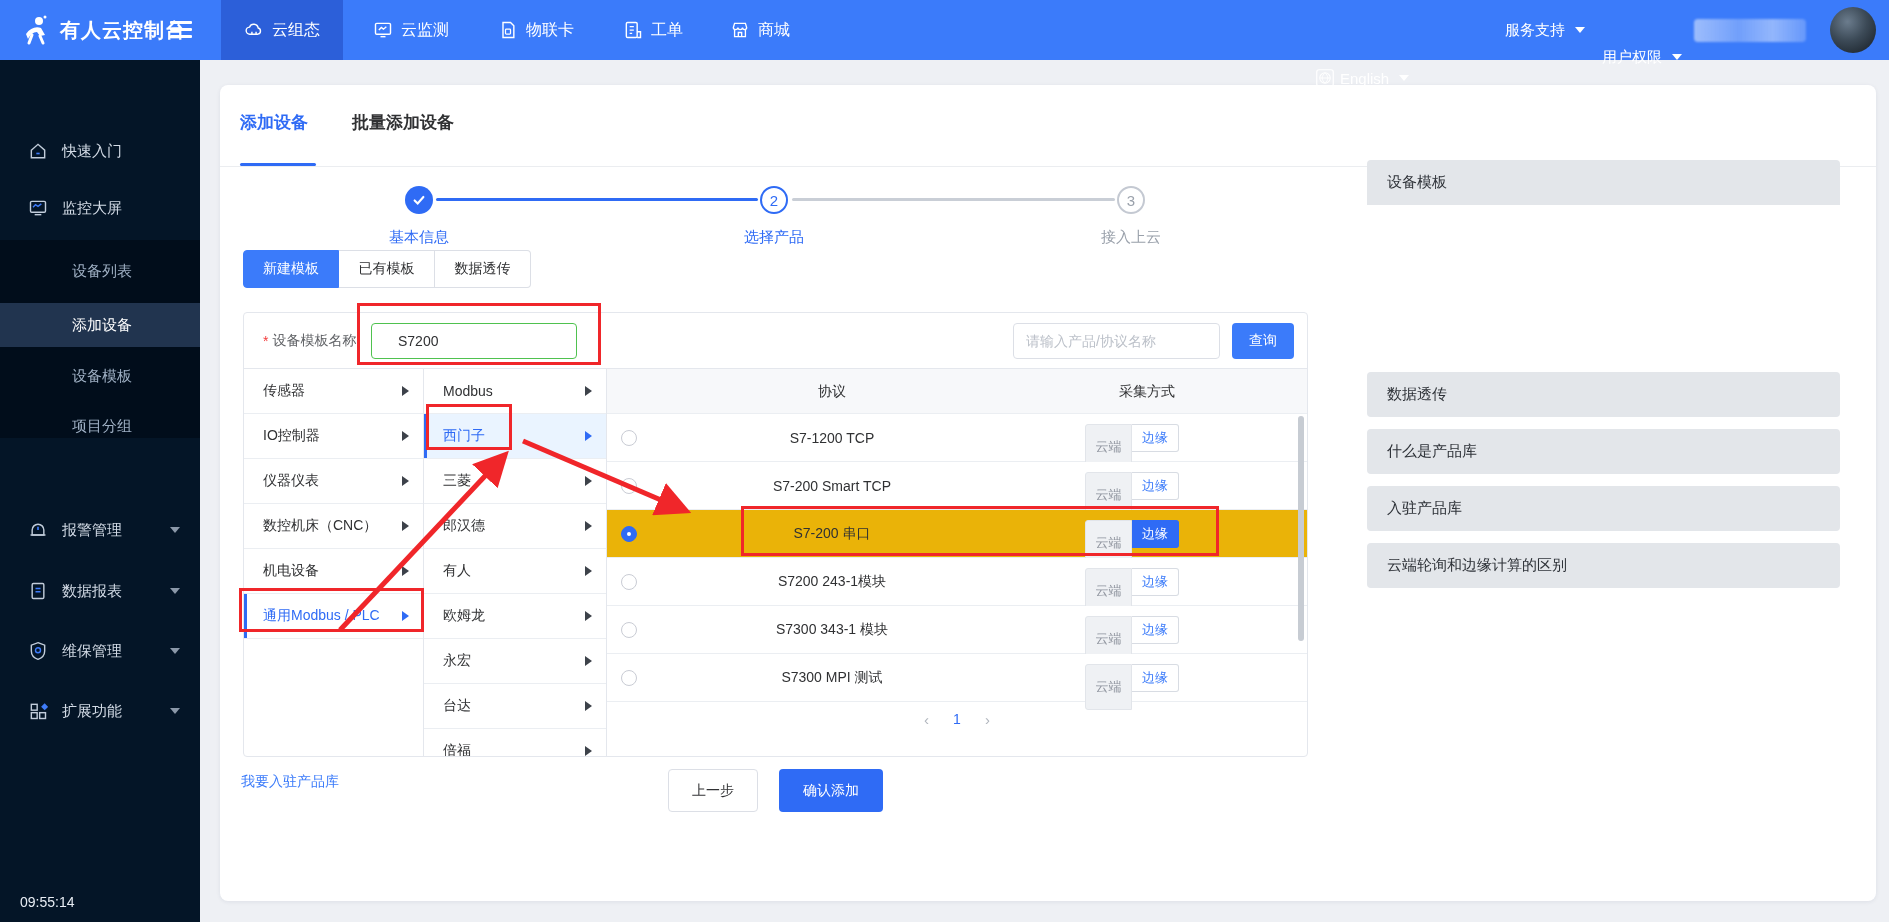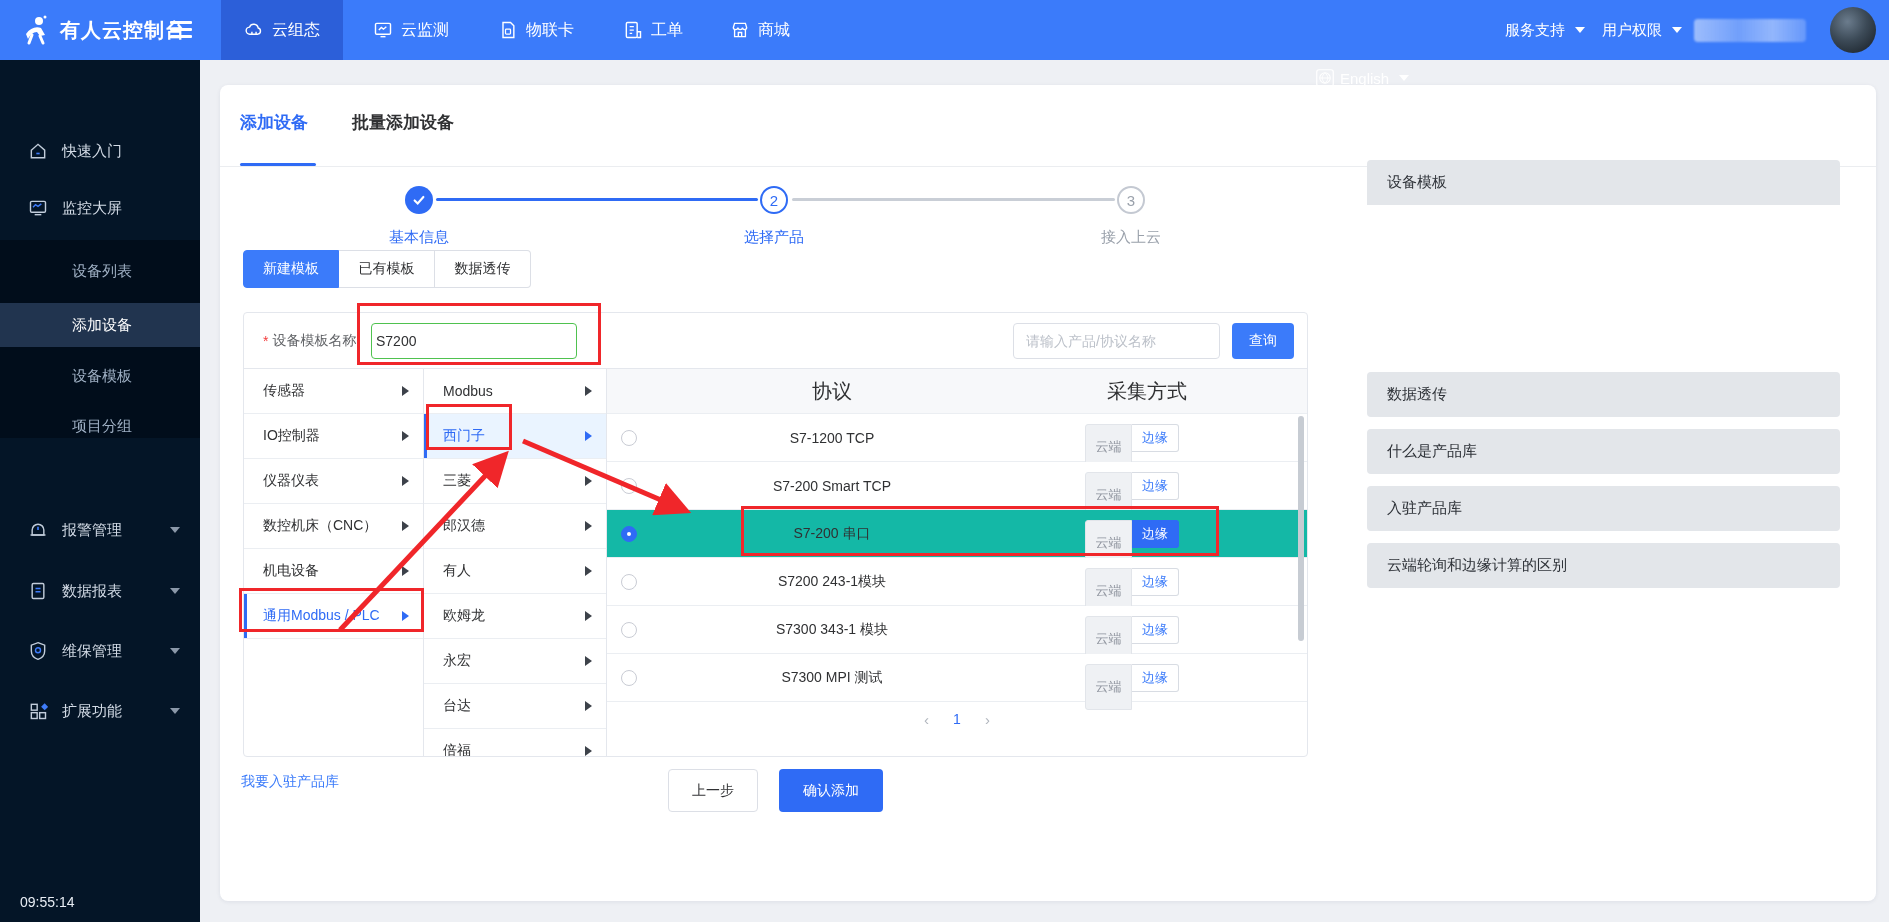--- a/index.html
+++ b/index.html
@@ -60,43 +60,43 @@
   .tpl-tab { width:96px; height:38px; display:flex; align-items:center; justify-content:center; font-size:14px; border:1px solid #dcdfe6; border-left:none; background:#fff; color:#303133; cursor:pointer; }
   .tpl-tab:first-child { border-left:1px solid #dcdfe6; border-radius:4px 0 0 4px; }
   .tpl-tab:last-child { border-radius:0 4px 4px 0; }
   .tpl-tab.active { background:#3b7bfa; border-color:#3b7bfa; color:#fff; }
 
   
   .selector { position:absolute; left:23px; top:227px; width:1065px; height:445px; border:1px solid #e4e7ed; border-radius:4px; background:#fff; overflow:hidden; }
   .form-row { position:absolute; left:0; top:0; width:1063px; height:56px; border-bottom:1px solid #e4e7ed; }
   .form-label { position:absolute; left:19px; top:0; height:56px; display:flex; align-items:center; font-size:14px; color:#606266; }
   .req { color:#f23c3c; margin-right:4px; }
-  .name-input { position:absolute; left:127px; top:10px; width:206px; height:36px; border:1px solid #4fc24f; border-radius:4px; padding:0 4px; font-size:14px; color:#303133; outline:none; font-family:inherit; }
+  .name-input { position:absolute; left:127px; top:10px; width:206px; height:36px; border:1px solid #4fc24f; border-radius:4px; padding:0 26px; font-size:14px; color:#303133; outline:none; font-family:inherit; }
   .search-input { position:absolute; left:769px; top:10px; width:207px; height:36px; border:1px solid #dcdfe6; border-radius:4px; padding:0 12px; font-size:14px; outline:none; font-family:inherit; }
   .search-input::placeholder { color:#bcc1c9; }
   .query-btn { position:absolute; left:988px; top:10px; width:62px; height:36px; background:#3b7bfa; border:none; border-radius:4px; color:#fff; font-size:14px; cursor:pointer; font-family:inherit; }
 
   .cols { position:absolute; left:0; top:56px; width:1063px; height:389px; }
   .col-cat { position:absolute; left:0; top:0; width:180px; height:389px; border-right:1px solid #e4e7ed; }
   .col-brand { position:absolute; left:180px; top:0; width:183px; height:389px; border-right:1px solid #e4e7ed; }
   .col-proto { position:absolute; left:363px; top:0; width:700px; height:389px; }
 
   .m-row { position:absolute; left:0; width:100%; height:45px; display:flex; align-items:center; border-bottom:1px solid #ebeef2; font-size:14px; color:#303133; cursor:pointer; background:#fff; }
   .m-row .lb { margin-left:19px; }
   .m-row .tri { position:absolute; right:14px; width:0; height:0; border-top:5px solid transparent; border-bottom:5px solid transparent; border-left:7px solid #3d424a; }
   .m-row.sel { color:#2f6bf5; background:#eaf4ff; }
   .m-row.sel .tri { border-left-color:#2f6bf5; }
   .m-row .bar { position:absolute; left:0; top:0; width:3px; height:100%; background:#2f6bf5; }
   .col-cat .m-row.sel { background:#fff; }
 
-  .p-header { position:absolute; left:0; top:0; width:700px; height:45px; background:#f7f8fa; border-bottom:1px solid #ebeef2; font-size:20px; color:#303133; }
+  .p-header { position:absolute; left:0; top:0; width:700px; height:45px; background:#f7f8fa; border-bottom:1px solid #ebeef2; font-size:14px; color:#303133; }
   .ph-proto { position:absolute; left:0; top:0; width:450px; height:45px; display:flex; align-items:center; justify-content:center; }
   .ph-method { position:absolute; left:480px; top:0; width:120px; height:45px; display:flex; align-items:center; justify-content:center; }
   .p-row { position:absolute; left:0; width:700px; height:48px; border-bottom:1px solid #ebeef2; cursor:pointer; background:#fff; }
-  .p-row.selected { background:#14b8a6; }
+  .p-row.selected { background:#eab308; }
   .radio { position:absolute; left:14px; top:16px; width:16px; height:16px; border-radius:50%; border:1px solid #c9ccd4; background:#fff; cursor:pointer; }
   .radio.checked { border-color:#2f6bf5; background:#2f6bf5; }
   .radio.checked .dot { position:absolute; left:5px; top:5px; width:4px; height:4px; border-radius:50%; background:#fff; }
   .p-name { position:absolute; left:20px; top:0; width:410px; height:48px; display:flex; align-items:center; justify-content:center; font-size:14px; color:#303133; }
   .toggles { position:absolute; left:478px; top:10px; height:28px; display:flex; }
   .t-cloud { width:47px; height:46px; display:flex; align-items:center; justify-content:center; font-size:13px; background:#eff1f4; color:#8f949e; border:1px solid #e2e5ea; border-radius:3px 0 0 3px; cursor:pointer; }
   .t-edge { width:47px; height:28px; display:flex; align-items:center; justify-content:center; font-size:13px; background:#fff; color:#3b7bfa; border:1px solid #d8dce3; border-left:none; border-radius:0 3px 3px 0; cursor:pointer; }
   .p-row.selected .t-edge { background:#2f6bf5; color:#fff; border-color:#2f6bf5; }
 
   .pager { position:absolute; left:363px; top:390px; width:700px; height:32px; display:flex; align-items:center; justify-content:center; gap:24px; font-size:15px; color:#b0b5bd; }
@@ -187,21 +187,21 @@
           <circle cx="12" cy="12" r="7" fill="none" stroke="#fff" stroke-width="1.4"></circle>
           <path d="M5 12h14M12 5c-5 4.7-5 9.3 0 14 5-4.7 5-9.3 0-14z" fill="none" stroke="#fff" stroke-width="1.2"></path>
         </svg>
       <span>English</span>
         <span class="caret-down"></span>
     </div>
     <div class="tb-right" style="left:1505px;">
       <span>服务支持</span>
         <span class="caret-down"></span>
     </div>
-    <div class="tb-right" style="left:1602px;">
+    <div class="tb-right" style="left:1602px;margin-top:27px;">
       <span>用户权限</span>
         <span class="caret-down"></span>
     </div>
     <div class="blur-pill"></div>
     <div class="avatar"></div>
   </header>
 
   <aside class="sidebar">
     <div class="side-item" style="top:69px;">
       <span class="ic"><svg viewBox="0 0 24 24">

